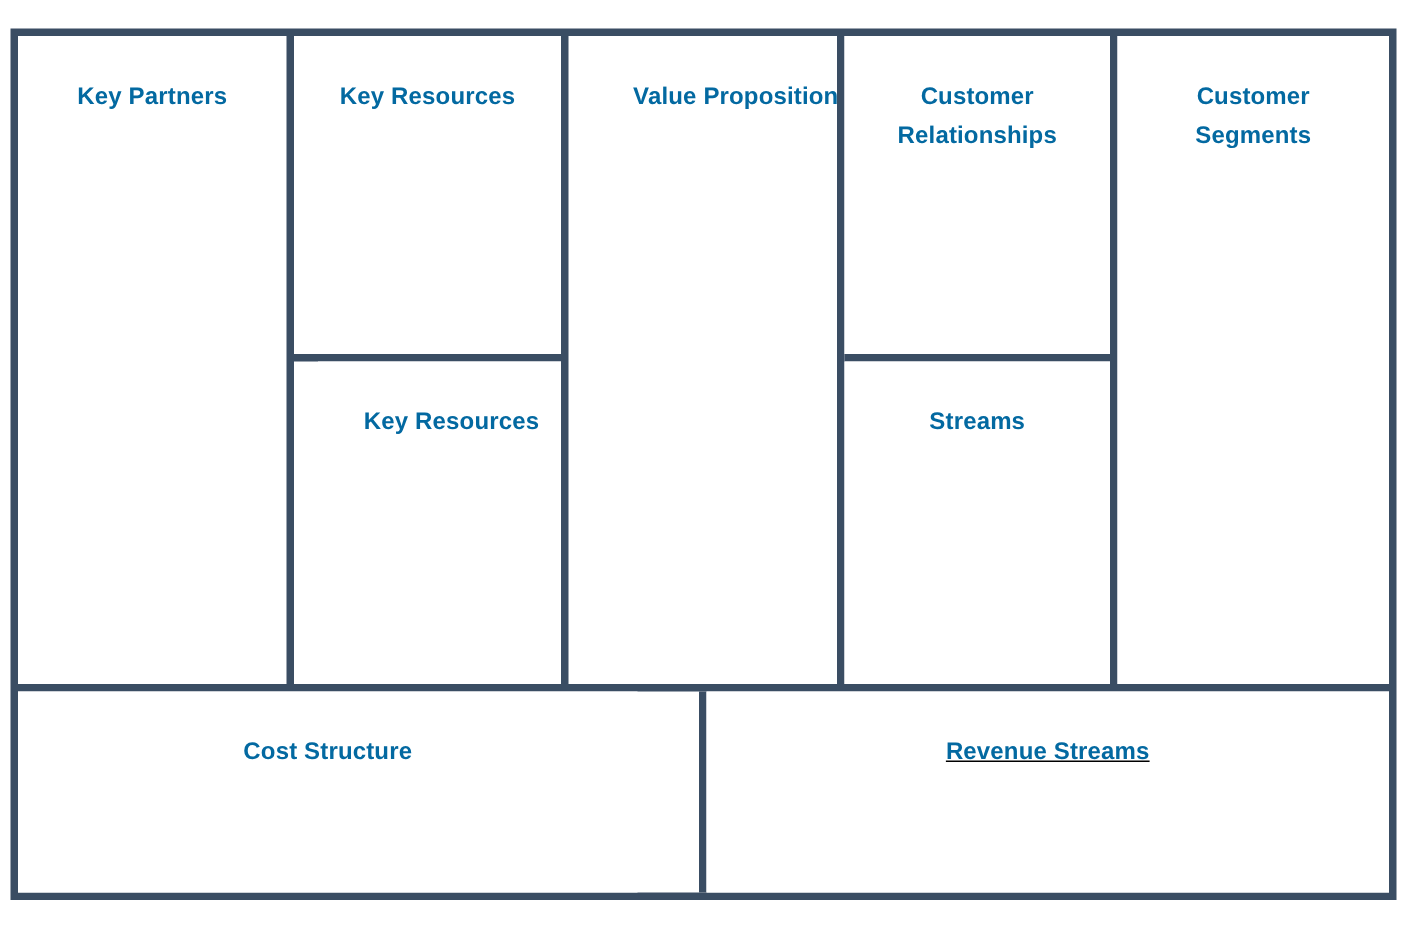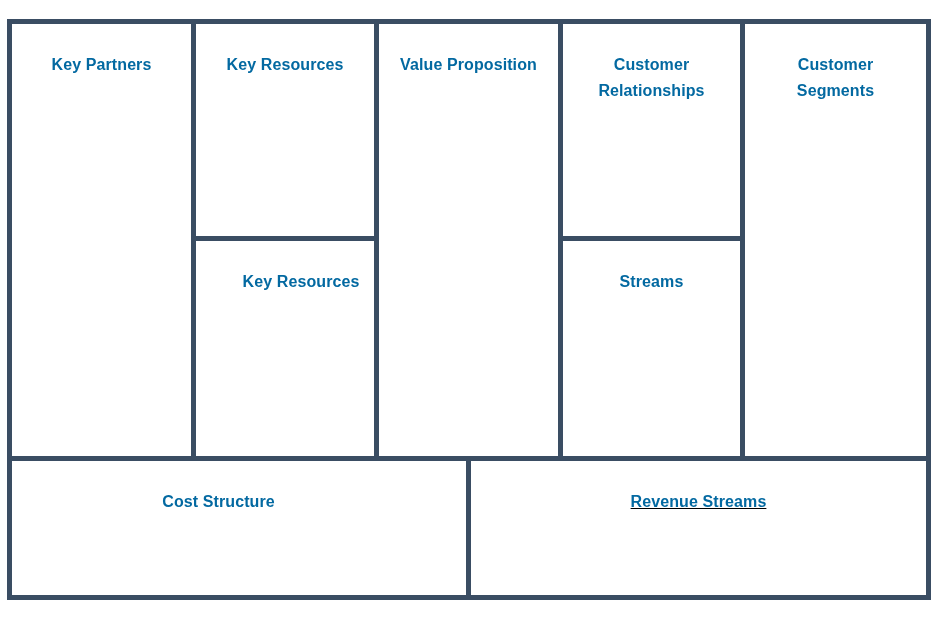--- a/index.html
+++ b/index.html
@@ -99,21 +99,21 @@
 
     <div class="h-divider" style="left:184px; top:212px; width:178px;"></div>
 
     <div class="cell" style="left:184px; top:217px; width:178px; height:215px;margin-left:16px;">
       <span class="cell-title">Key Resources</span>
       <span class="cell-body"></span>
     </div>
 
     <div class="v-divider" style="left:362px; top:0px; height:432px;"></div>
 
-    <div class="cell" style="left:367px; top:0px; width:179px; height:409px;">
+    <div class="cell" style="left:389px; top:0px; width:179px; height:409px;">
       <span class="cell-title">Value Proposition</span>
       <span class="cell-body"></span>
     </div>
 
     <div class="v-divider" style="left:546px; top:0px; height:432px;"></div>
 
     <div class="cell" style="left:551px; top:0px; width:177px; height:212px;">
       <span class="cell-title">Customer
 Relationships</span>
       <span class="cell-body"></span>

